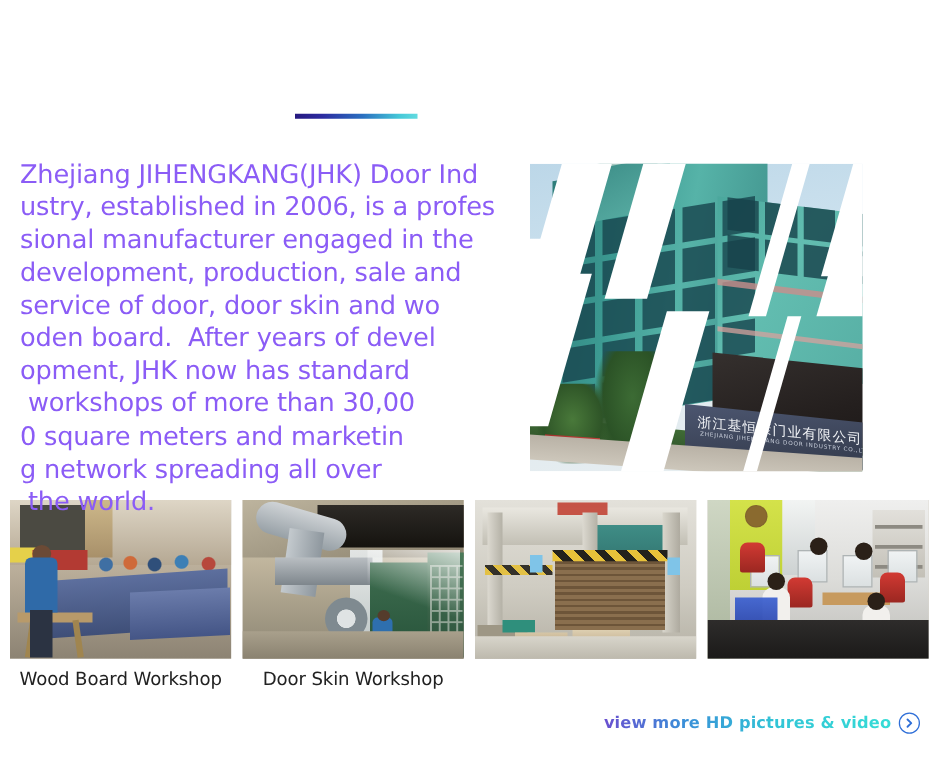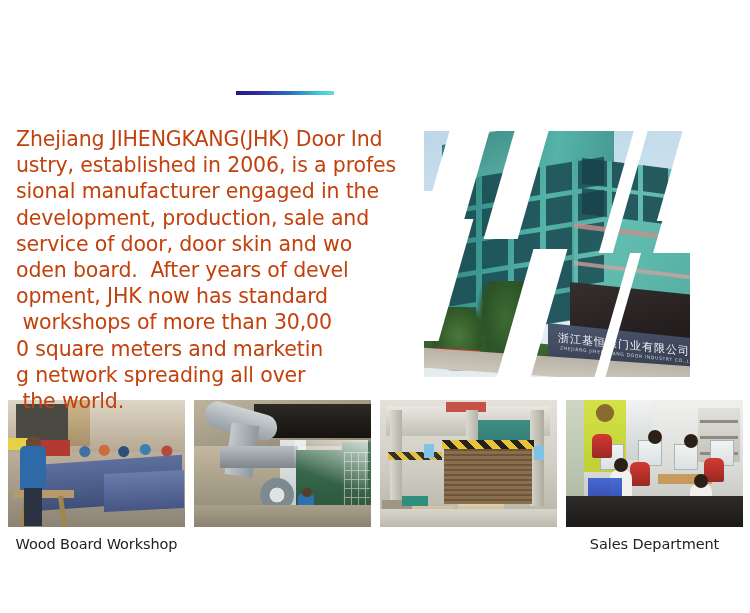--- a/index.html
+++ b/index.html
@@ -37,21 +37,21 @@
   }
 
   
   .intro-text {
     position: absolute;
     left: 16px;
     top: 126px;
     width: 420px;
     font-size: 20.5px;
     line-height: 26.2px;
-    color: #c2410c;
+    color: #8b5cf6;
     font-family: "DejaVu Sans", "Liberation Sans", sans-serif;
     letter-spacing: -0.15px;
     z-index: 4;
     white-space: pre-wrap;
   }
 
   
   .hero {
     position: absolute;
     left: 424px;
@@ -478,20 +478,21 @@
         <div class="t2-hood"></div>
           <div class="t2-mach"></div>
           <div class="t2-mach-gr"></div>
         <div class="t2-grid"></div>
           <div class="t2-fan"></div>
         <div class="t2-man-b"></div>
           <div class="t2-man-h"></div>
         <div class="t2-light"></div>
           <div class="t2-floor"></div>
       </div>
+      <div class="thumb-cap">Door Skin Workshop</div>
     </div>
 
     <div class="thumb-cell">
       <div class="thumb-img">
         <div class="t3-bg"></div>
           <div class="t3-press"></div>
         <div class="t3-red"></div>
           <div class="t3-teal"></div>
         <div class="t3-post1"></div>
           <div class="t3-post2"></div>
@@ -531,19 +532,26 @@
         <div class="t4-chair" style="left:138px; top:58px"></div>
         <div class="t4-head" style="left:82px; top:30px"></div>
         <div class="t4-head" style="left:118px; top:34px"></div>
         <div class="t4-person" style="left:44px; top:70px"></div>
         <div class="t4-head" style="left:48px; top:58px"></div>
         <div class="t4-person" style="left:124px; top:84px"></div>
         <div class="t4-head" style="left:128px; top:74px"></div>
         <div class="t4-crate"></div>
         <div class="t4-desk"></div>
       </div>
-      <div class="thumb-cap">Sales Department</div>
     </div>
 
   </div>
 
+  <div class="view-more">
+    <span class="view-more-text">view more HD pictures &amp; video</span>
+    <span class="arrow-circle">
+      <svg width="9" height="9" viewBox="0 0 9 9" aria-hidden="true">
+        <path d="M3 1.6 L6 4.5 L3 7.4" fill="none" stroke="#2f6fd8" stroke-width="1.5" stroke-linecap="round" stroke-linejoin="round"></path>
+      </svg>
+    </span>
+  </div>
 
 </div>
 
 </body></html>

